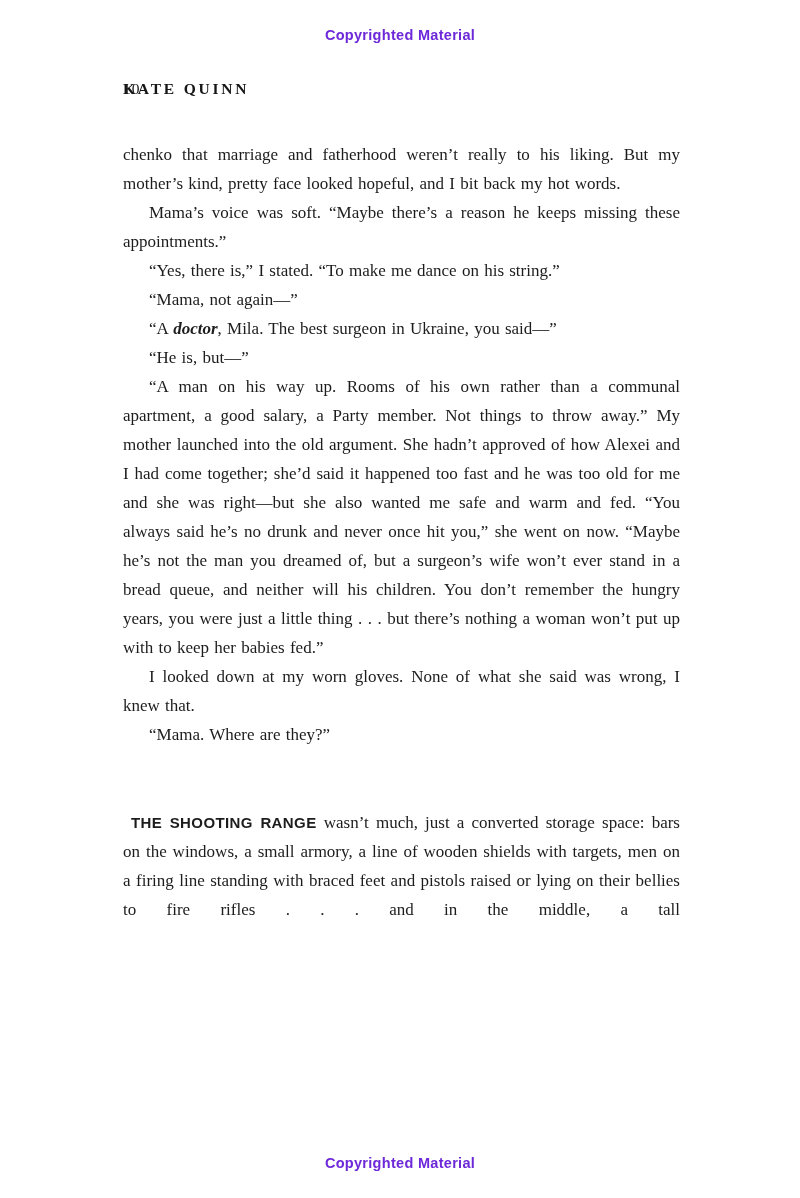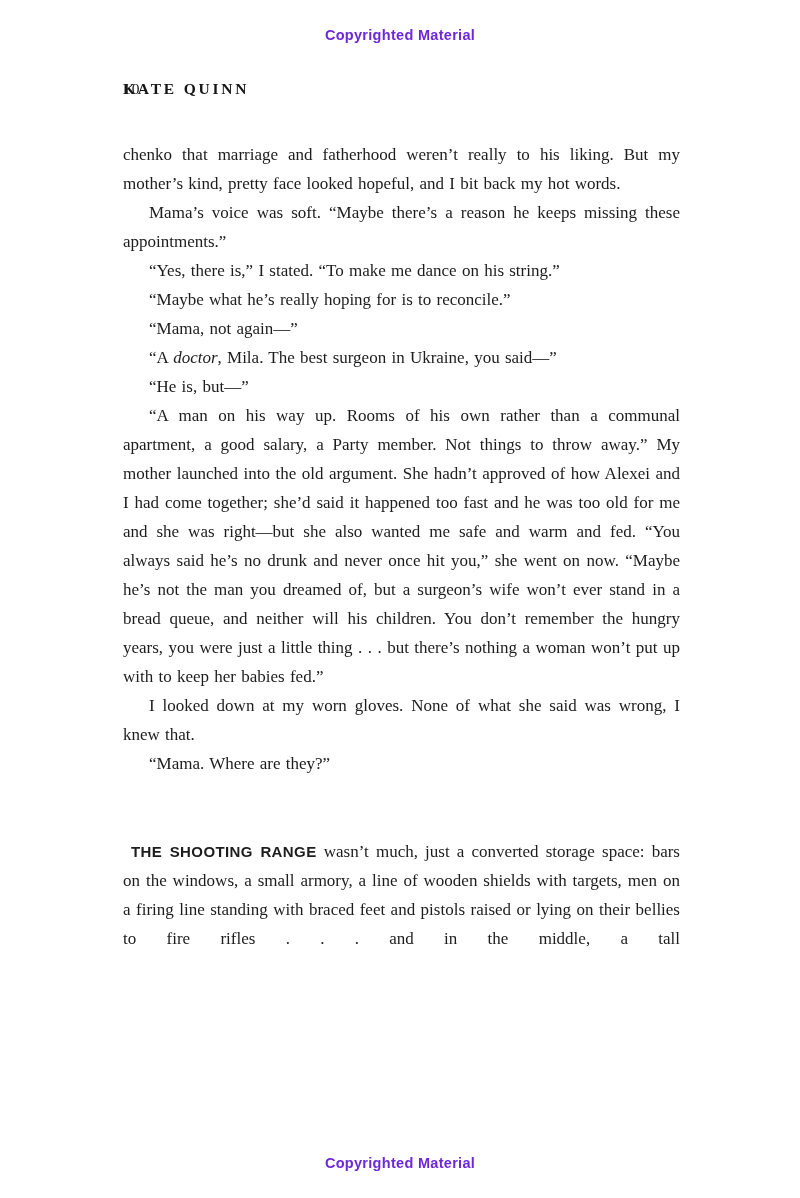--- a/index.html
+++ b/index.html
@@ -74,21 +74,21 @@
   }
   .body-text p.indent {
     text-indent: 26px;
   }
   .body-text p.section-start {
     margin-top: 59px;
   }
   .body-text p.continued {
     text-align-last: justify;
   }
-  .seg-italic { font-style: italic; }
+  .seg-italic { font-style: italic; font-weight: bold; }
   .seg-lead-in {
     font-family: "Liberation Sans", sans-serif;
     font-weight: bold;
     font-size: 15px;
     letter-spacing: 0.4px;
     margin-left: 8px;
   }
 </style>
 </head>
 <body>
@@ -99,21 +99,20 @@
 
   <div class="page-header">
     <span class="page-number">10</span>
     <span class="running-header">KATE QUINN</span>
   </div>
 
   <div class="body-text" id="body-text">
       <p class=""><span>chenko that marriage and fatherhood weren’t really to his liking. But my mother’s kind, pretty face looked hopeful, and I bit back my hot words.</span></p>
       <p class="indent"><span>Mama’s voice was soft. “Maybe there’s a reason he keeps missing these appointments.”</span></p>
       <p class="indent"><span>“Yes, there is,” I stated. “To make me dance on his string.”</span></p>
-      <p class="indent"><span>“Maybe what he’s really hoping for is to reconcile.”</span></p>
       <p class="indent"><span>“Mama, not again—”</span></p>
       <p class="indent"><span>“A </span><span class="seg-italic">doctor</span><span>, Mila. The best surgeon in Ukraine, you said—”</span></p>
       <p class="indent"><span>“He is, but—”</span></p>
       <p class="indent"><span>“A man on his way up. Rooms of his own rather than a communal apartment, a good salary, a Party member. Not things to throw away.” My mother launched into the old argument. She hadn’t approved of how Alexei and I had come together; she’d said it happened too fast and he was too old for me and she was right—but she also wanted me safe and warm and fed. “You always said he’s no drunk and never once hit you,” she went on now. “Maybe he’s not the man you dreamed of, but a surgeon’s wife won’t ever stand in a bread queue, and neither will his children. You don’t remember the hungry years, you were just a little thing . . . but there’s nothing a woman won’t put up with to keep her babies fed.”</span></p>
       <p class="indent"><span>I looked down at my worn gloves. None of what she said was wrong, I knew that.</span></p>
       <p class="indent"><span>“Mama. Where are they?”</span></p>
       <p class="section-start continued"><span class="seg-lead-in">THE SHOOTING RANGE</span><span> wasn’t much, just a converted storage space: bars on the windows, a small armory, a line of wooden shields with targets, men on a firing line standing with braced feet and pistols raised or lying on their bellies to fire rifles . . . and in the middle, a tall</span></p>
     </div>
 
   <div class="copyright-notice copyright-bottom">Copyrighted Material</div>

